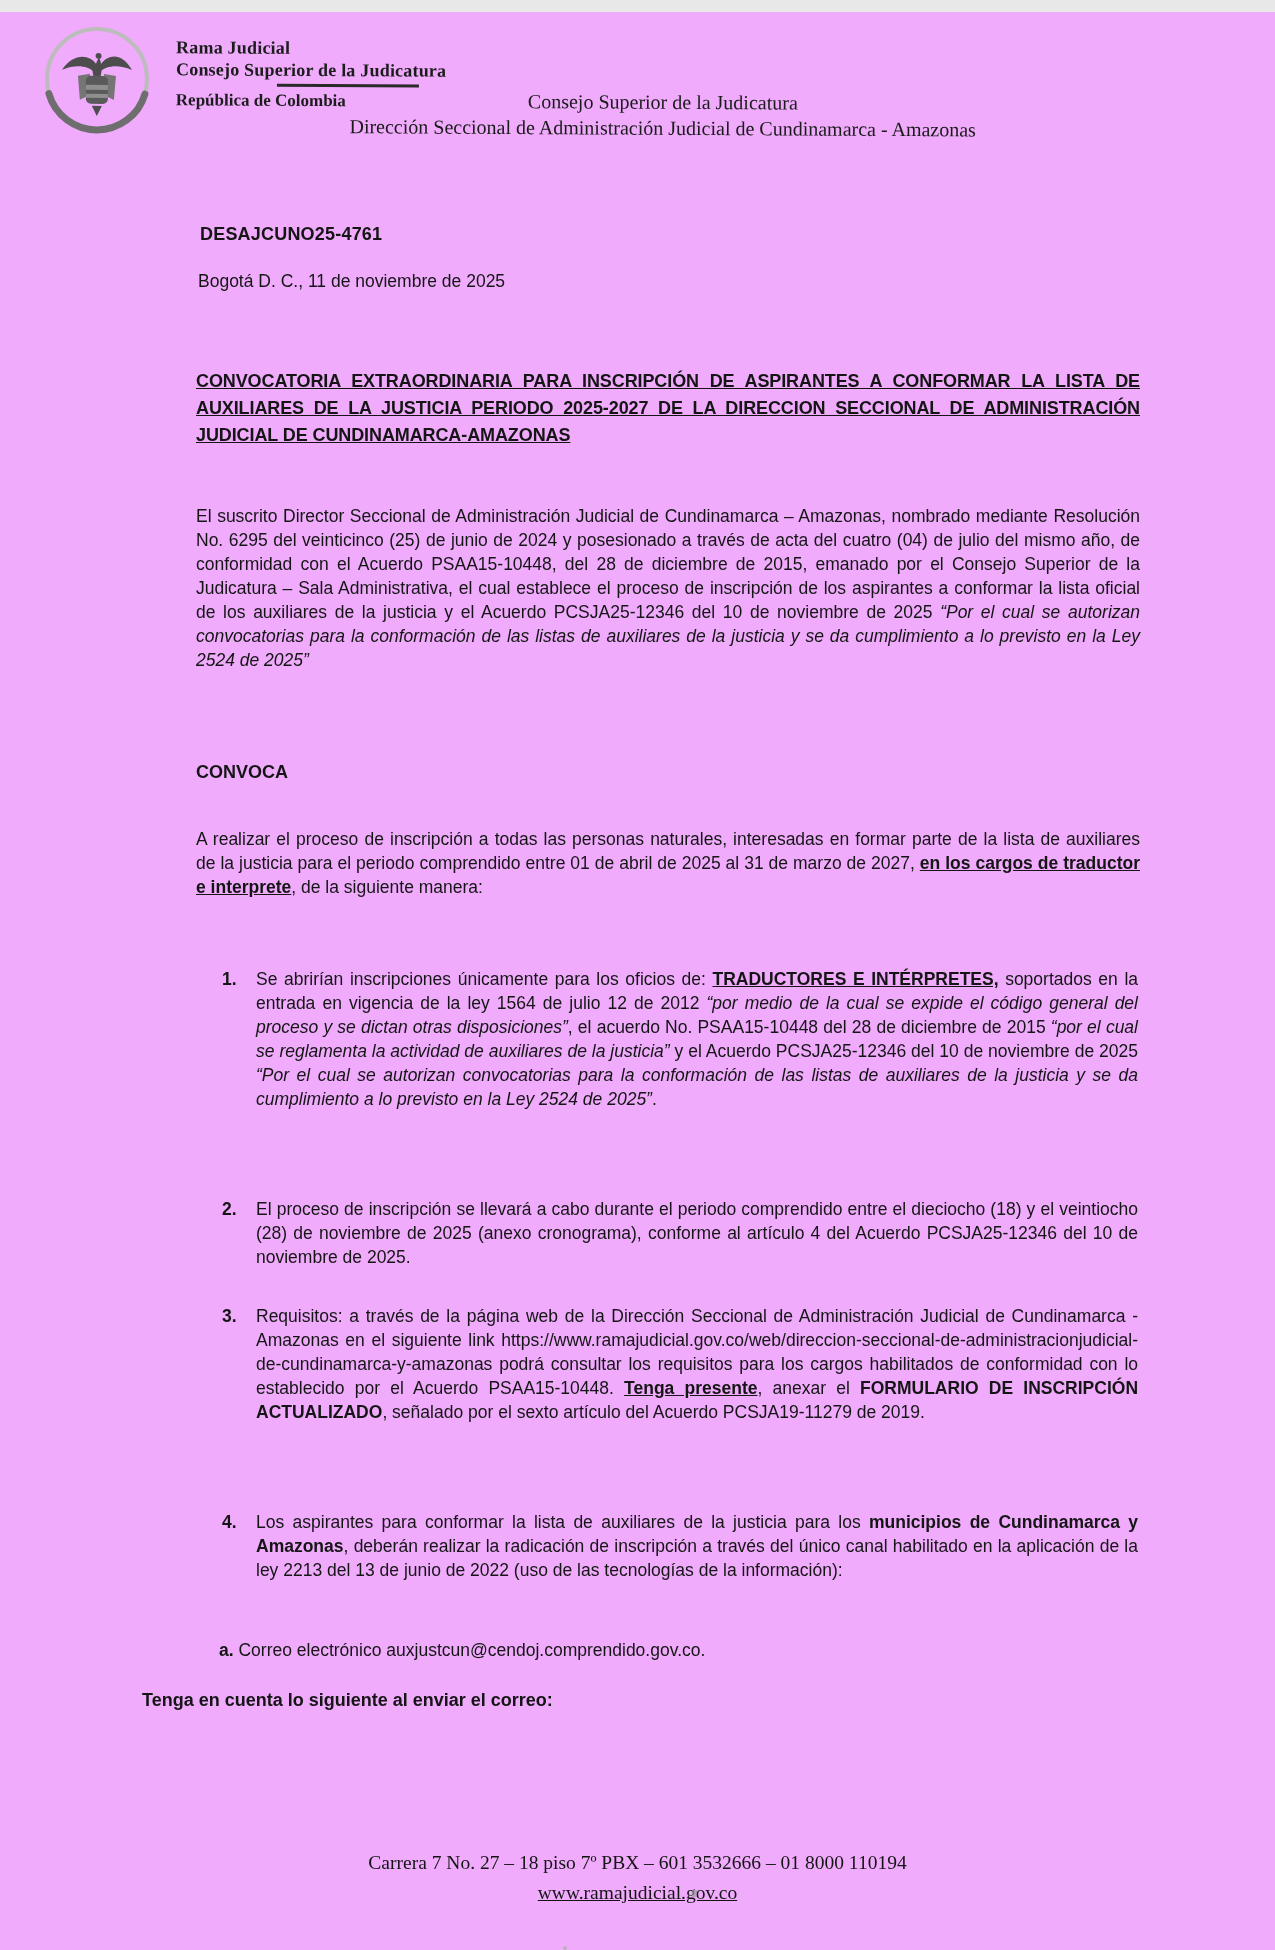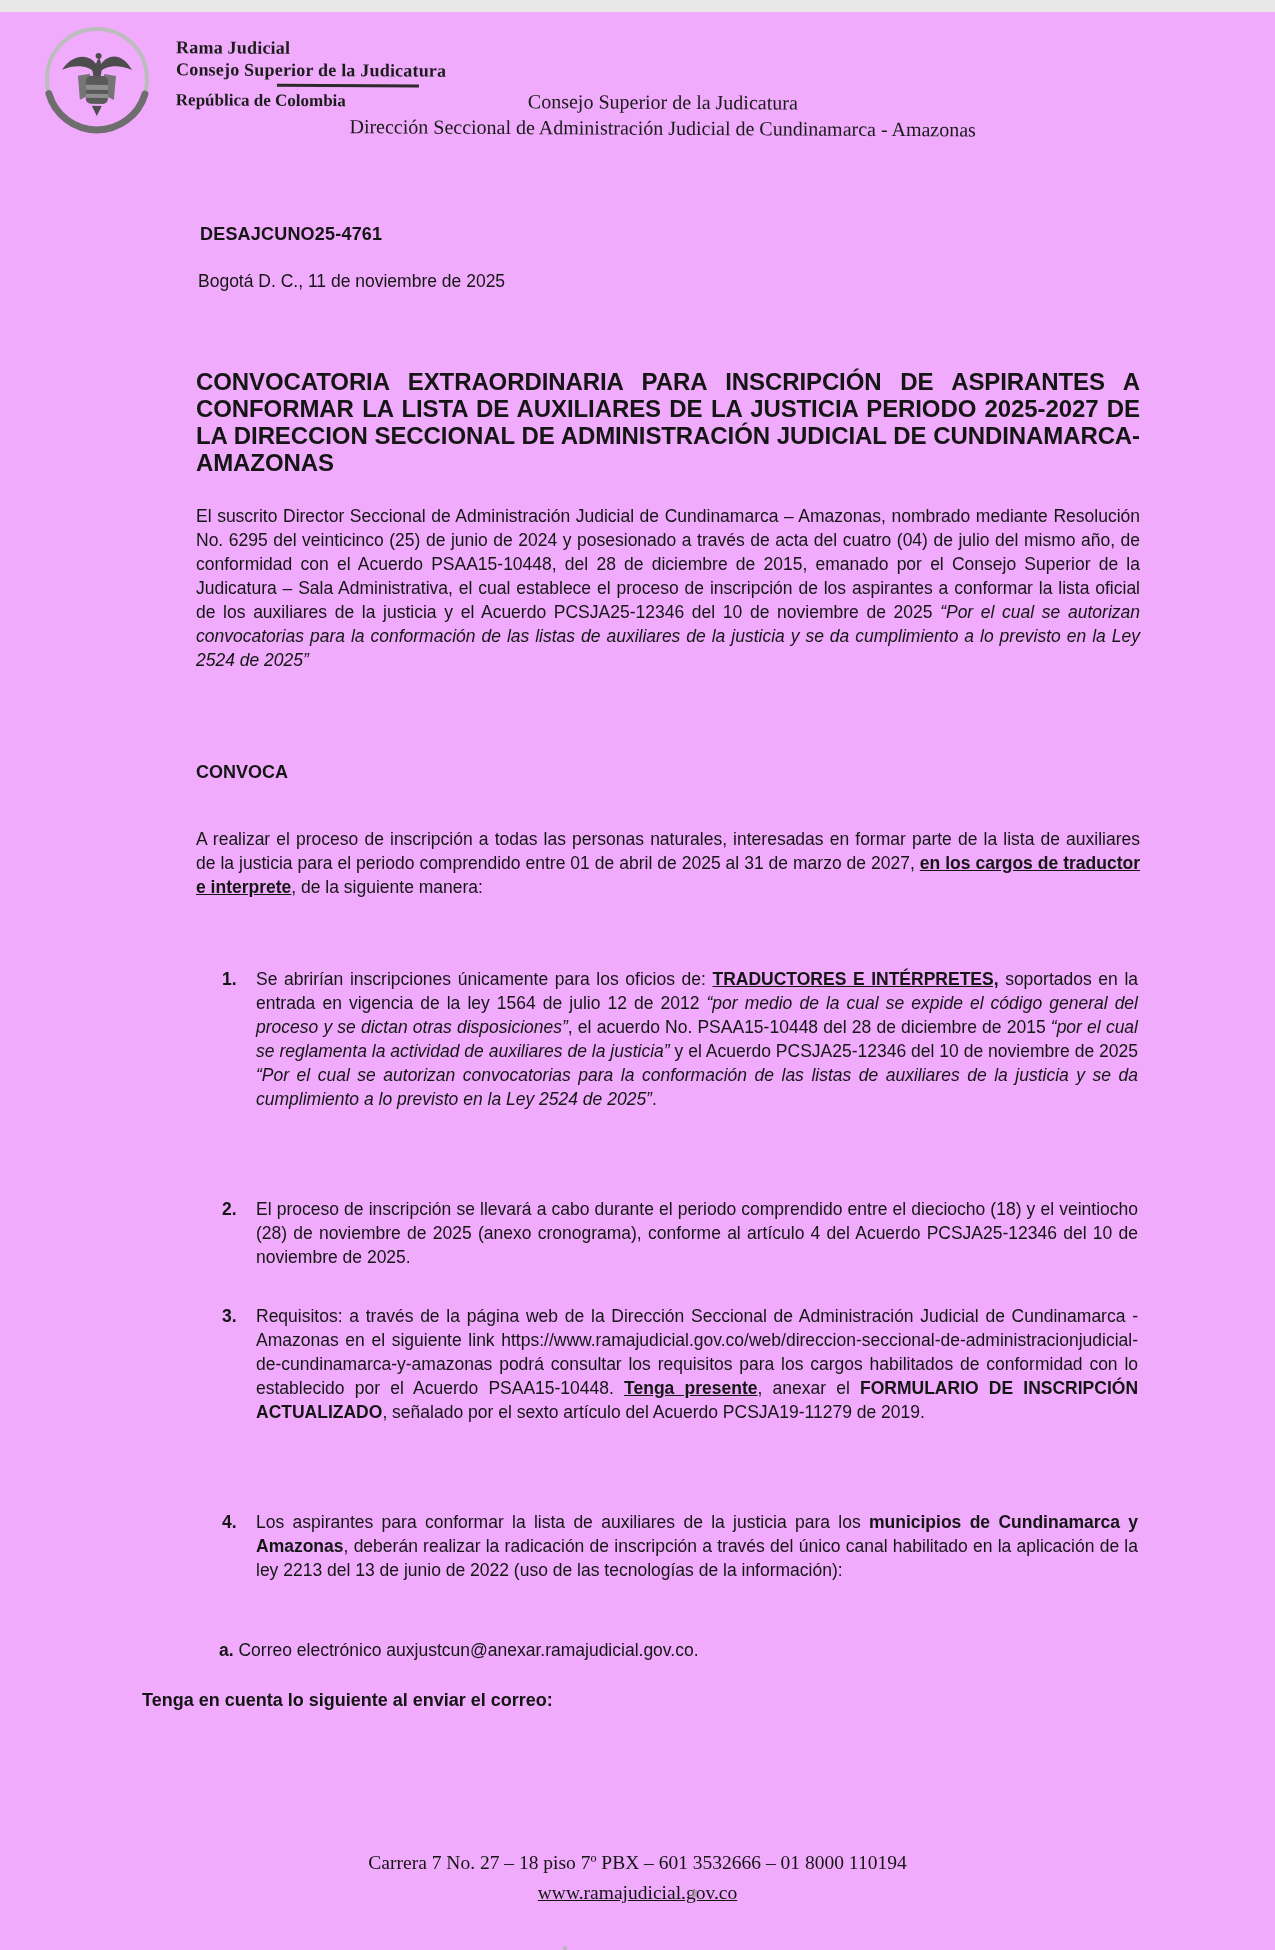--- a/index.html
+++ b/index.html
@@ -18,22 +18,22 @@
   .brand .bl { font-size:18px; line-height:22px; letter-spacing:0.2px; }
   .brand .rule { width:142px; height:3px; background:#2a2a2a; margin:3px 0 3px 101px; }
   .brand .bl3 { font-size:17px; line-height:21px; }
   .center-head { position:absolute; left:250px; top:74px; width:826px; text-align:center;
     font-family:"Liberation Serif", serif; font-size:20px; line-height:26px; color:#1b1b1b; }
 
   
   .abs { position:absolute; }
   .ref  { left:200px; top:212px; font-size:18px; font-weight:bold; letter-spacing:0.2px; }
   .date { left:198px; top:259px; font-size:17.5px; }
-  .title { left:196px; top:356px; width:944px; font-size:24px; font-weight:bold;
-    line-height:27px; text-align:justify; letter-spacing:-0.1px; }
+  .title { left:196px; top:356px; width:944px; font-size:18px; font-weight:bold;
+    line-height:27px; text-align:justify; letter-spacing:-0.1px;text-decoration:underline; }
   .para { font-size:17.5px; line-height:24px; text-align:justify; overflow-wrap:break-word; }
   .intro { left:196px; top:492px; width:944px; }
   .convoca-h { left:196px; top:750px; font-size:18px; font-weight:bold; }
   .convoca-p { left:196px; top:815px; width:944px; }
 
   .item { left:222px; width:916px; font-size:17.5px; line-height:24px;
     text-align:justify; overflow-wrap:break-word; }
   .item .num { position:absolute; left:0; top:0; font-weight:bold; }
   .item .itext { display:block; padding-left:34px; }
   .item-1 { top:955px; }
@@ -110,21 +110,21 @@
   <div class="abs item item-3">
     <span class="num">3.</span>
     <span class="itext"><span>Requisitos: a través de la página web de la Dirección Seccional de Administración Judicial de Cundinamarca - Amazonas en el siguiente link https://www.ramajudicial.gov.co/web/direccion-seccional-de-administracionjudicial-de-cundinamarca-y-amazonas podrá consultar los requisitos para los cargos habilitados de conformidad con lo establecido por el Acuerdo PSAA15-10448. </span><span style="font-weight: bold; text-decoration: underline;">Tenga presente</span><span>, anexar el </span><span style="font-weight: bold;">FORMULARIO DE INSCRIPCIÓN ACTUALIZADO</span><span>, señalado por el sexto artículo del Acuerdo PCSJA19-11279 de 2019.</span></span>
   </div>
   <div class="abs item item-4">
     <span class="num">4.</span>
     <span class="itext"><span>Los aspirantes para conformar la lista de auxiliares de la justicia para los </span><span style="font-weight: bold;">municipios de Cundinamarca y Amazonas</span><span>, deberán realizar la radicación de inscripción a través del único canal habilitado en la aplicación de la ley 2213 del 13 de junio de 2022 (uso de las tecnologías de la información):</span></span>
   </div>
 
   <div class="abs sub-a">
-    <span class="lbl">a.</span><span> Correo electrónico auxjustcun@anexar.ramajudicial.gov.co.</span>
+    <span class="lbl">a.</span><span> Correo electrónico auxjustcun@cendoj.comprendido.gov.co.</span>
   </div>
 
   <div class="abs note-h">Tenga en cuenta lo siguiente al enviar el correo:</div>
 
   <div class="footer">
     <div>Carrera 7 No. 27 – 18 piso 7º PBX – 601 3532666 – 01 8000 110194</div>
     <div class="site">www.ramajudicial.gov.co</div>
   </div>
 
   <div class="speck1"></div>

